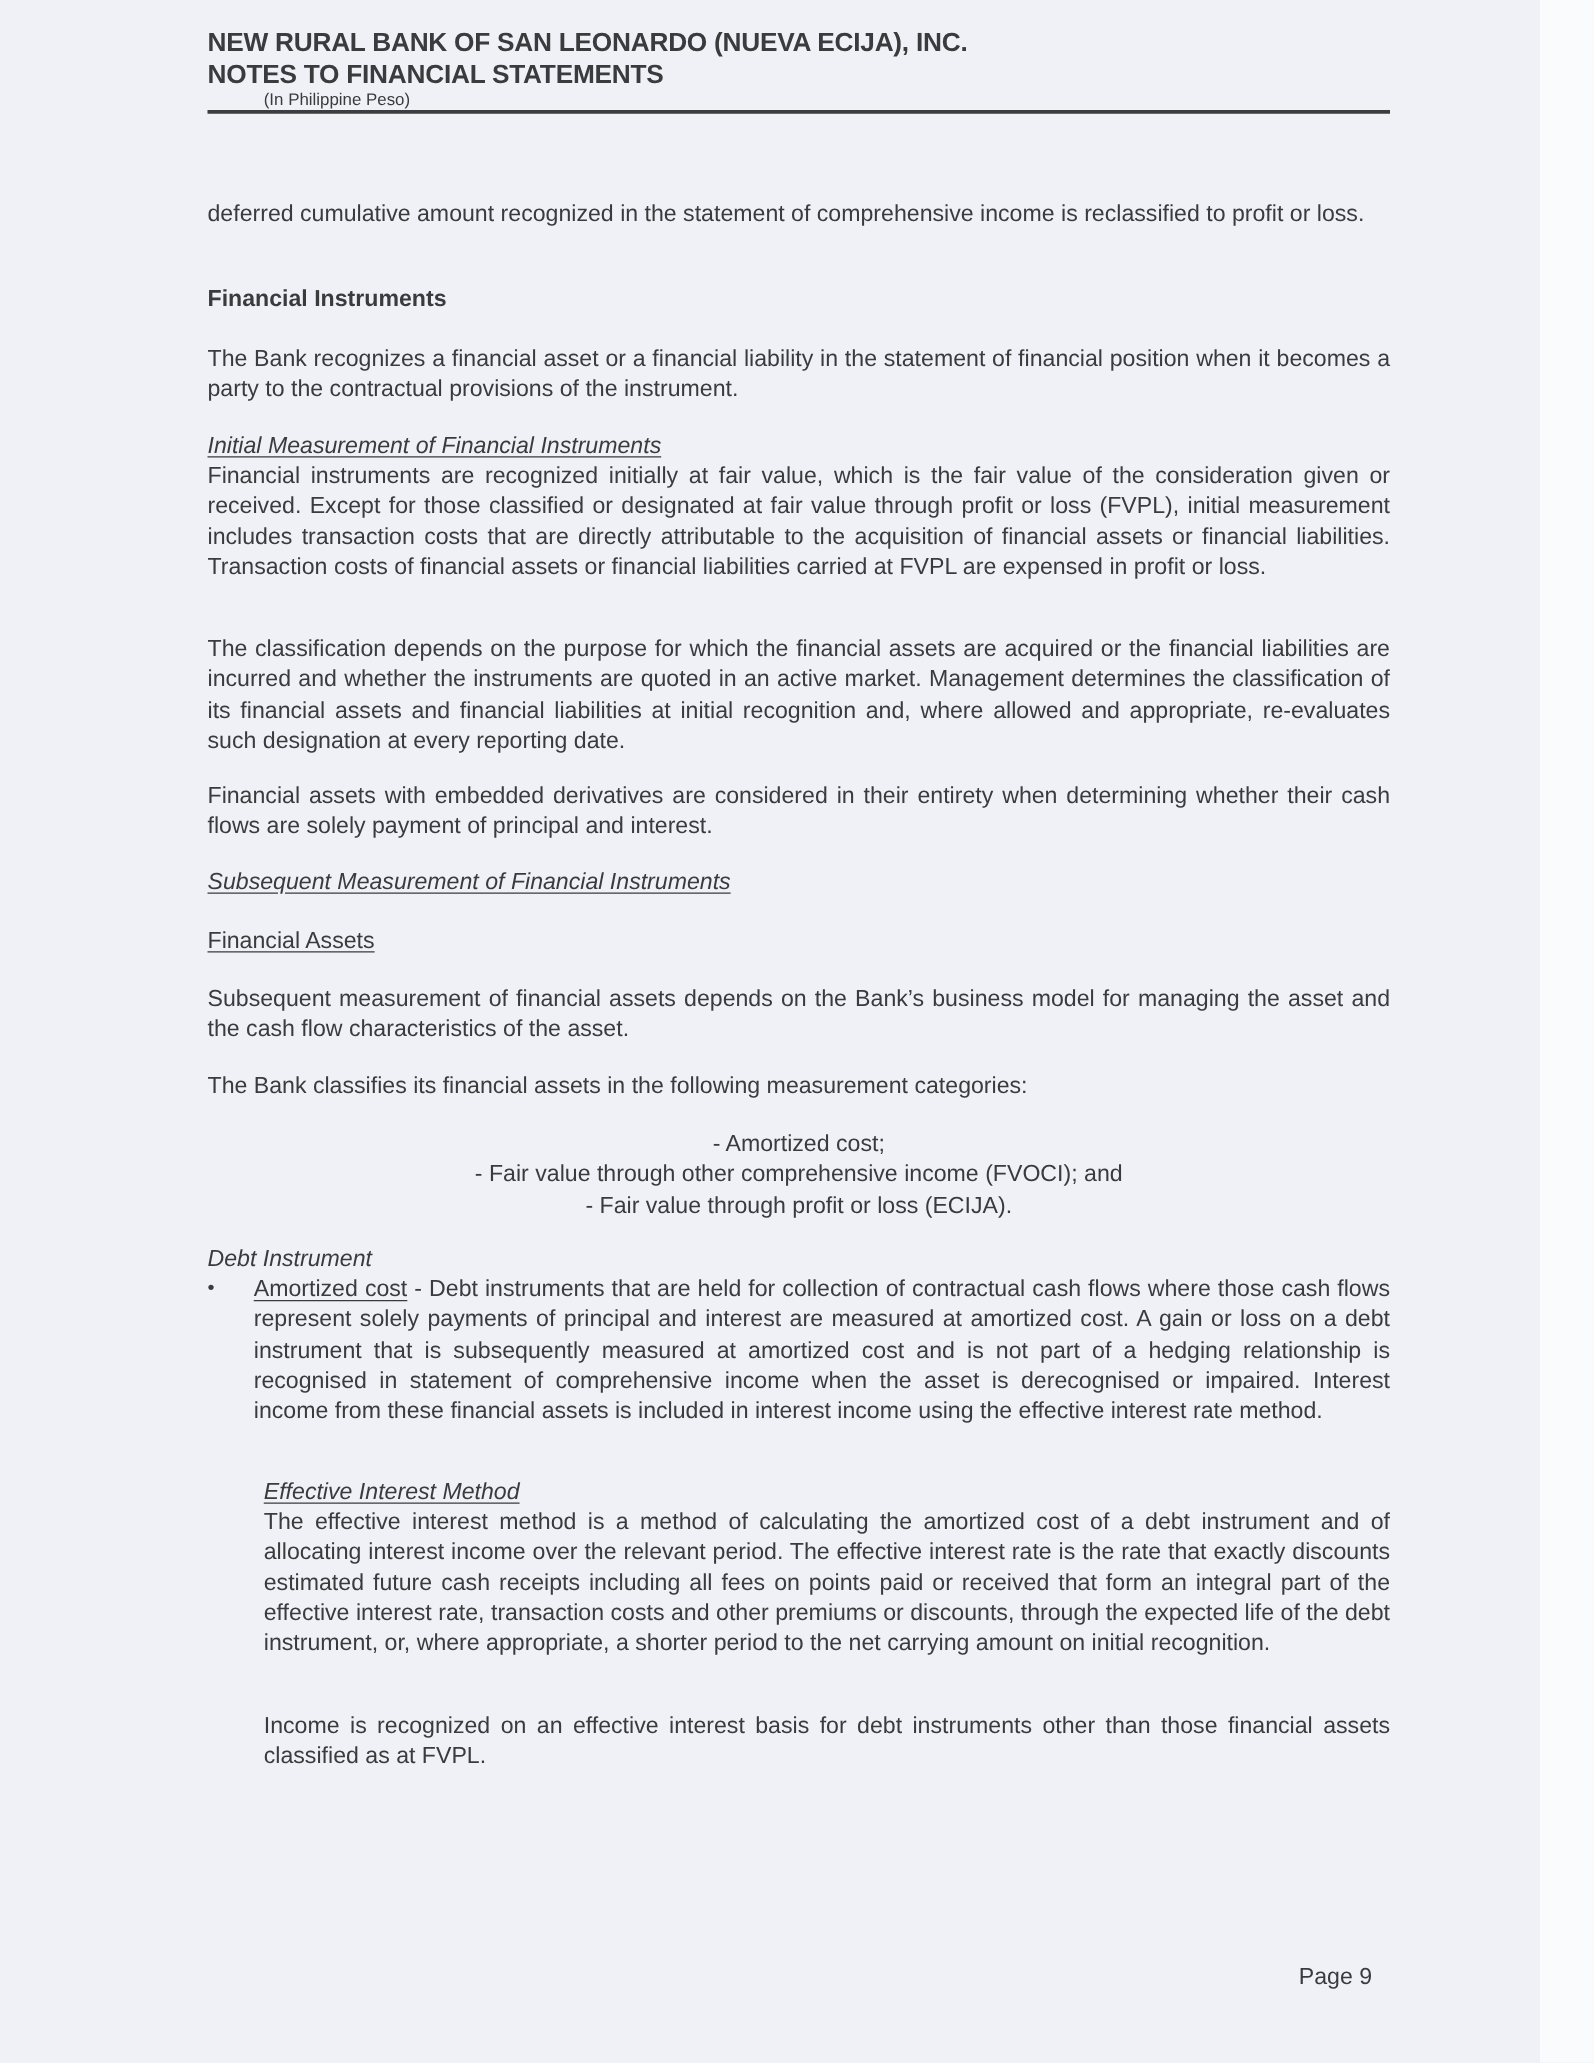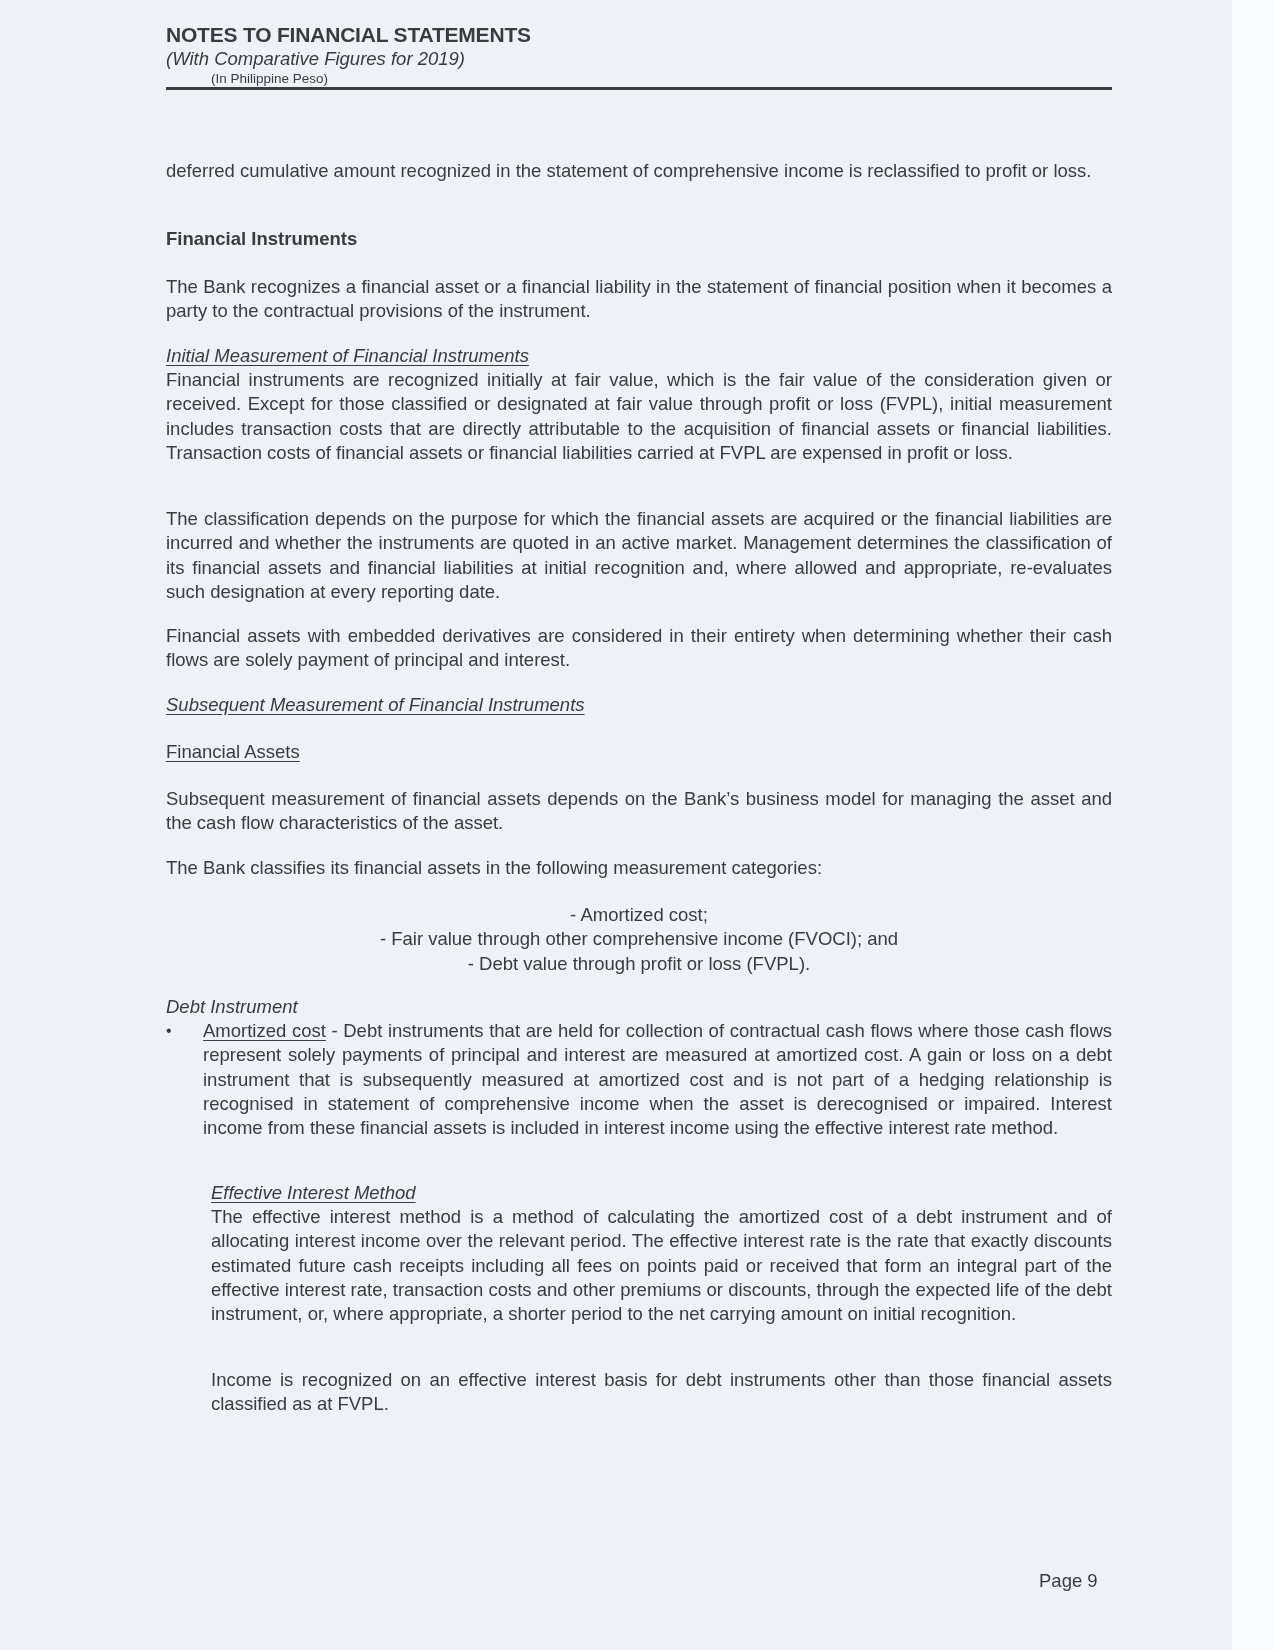--- a/index.html
+++ b/index.html
@@ -33,22 +33,22 @@
   .bullet-body { margin-left: 37px; width: 909px; }
   .indent-block { position: absolute; left: 45px; width: 901px; }
   .page-num { position: absolute; left: 1039px; top: 1570px; font-size: 18.5px; }
 </style>
 </head>
 <body>
 
 <div class="right-strip"></div>
 
 <div class="page">
+  <div class="hdr-title">NEW RURAL BANK OF SAN LEONARDO (NUEVA ECIJA), INC.</div>
   <div class="hdr-title">NOTES TO FINANCIAL STATEMENTS</div>
-  <div class="hdr-comp">(With Comparative Figures for 2019)</div>
   <div class="hdr-unit">(In Philippine Peso)</div>
   <div class="hdr-rule"></div>
 
   <div class="body-text">
     <p class="abs" style="top:137px">deferred cumulative amount recognized in the statement of comprehensive income is reclassified to profit or loss.</p>
 
     <div class="abs bold-h" style="top:205px">Financial Instruments</div>
 
     <p class="abs" style="top:253px">The Bank recognizes a financial asset or a financial liability in the statement of financial position when it becomes a party to the contractual provisions of the instrument.</p>
 
@@ -63,21 +63,21 @@
 
     <div class="abs" style="top:718px"><span class="u">Financial Assets</span></div>
 
     <p class="abs" style="top:765px">Subsequent measurement of financial assets depends on the Bank’s business model for managing the asset and the cash flow characteristics of the asset.</p>
 
     <div class="abs" style="top:834px">The Bank classifies its financial assets in the following measurement categories:</div>
 
     <div class="abs" style="top:881px">
       <div class="list-line">- Amortized cost;</div>
       <div class="list-line">- Fair value through other comprehensive income (FVOCI); and</div>
-      <div class="list-line">- Debt value through profit or loss (FVPL).</div>
+      <div class="list-line">- Fair value through profit or loss (ECIJA).</div>
     </div>
 
     <div class="abs ital" style="top:973px">Debt Instrument</div>
 
     <div class="bullet-wrap" style="top:997px">
       <span class="bullet-dot">•</span>
       <p class="bullet-body"><span class="u">Amortized cost</span><span> - Debt instruments that are held for collection of contractual cash flows where those cash flows represent solely payments of principal and interest are measured at amortized cost. A gain or loss on a debt instrument that is subsequently measured at amortized cost and is not part of a hedging relationship is recognised in statement of comprehensive income when the asset is derecognised or impaired. Interest income from these financial assets is included in interest income using the effective interest rate method.</span></p>
     </div>
 
     <div class="indent-block" style="top:1159px"><span class="u-ital">Effective Interest Method</span></div>

